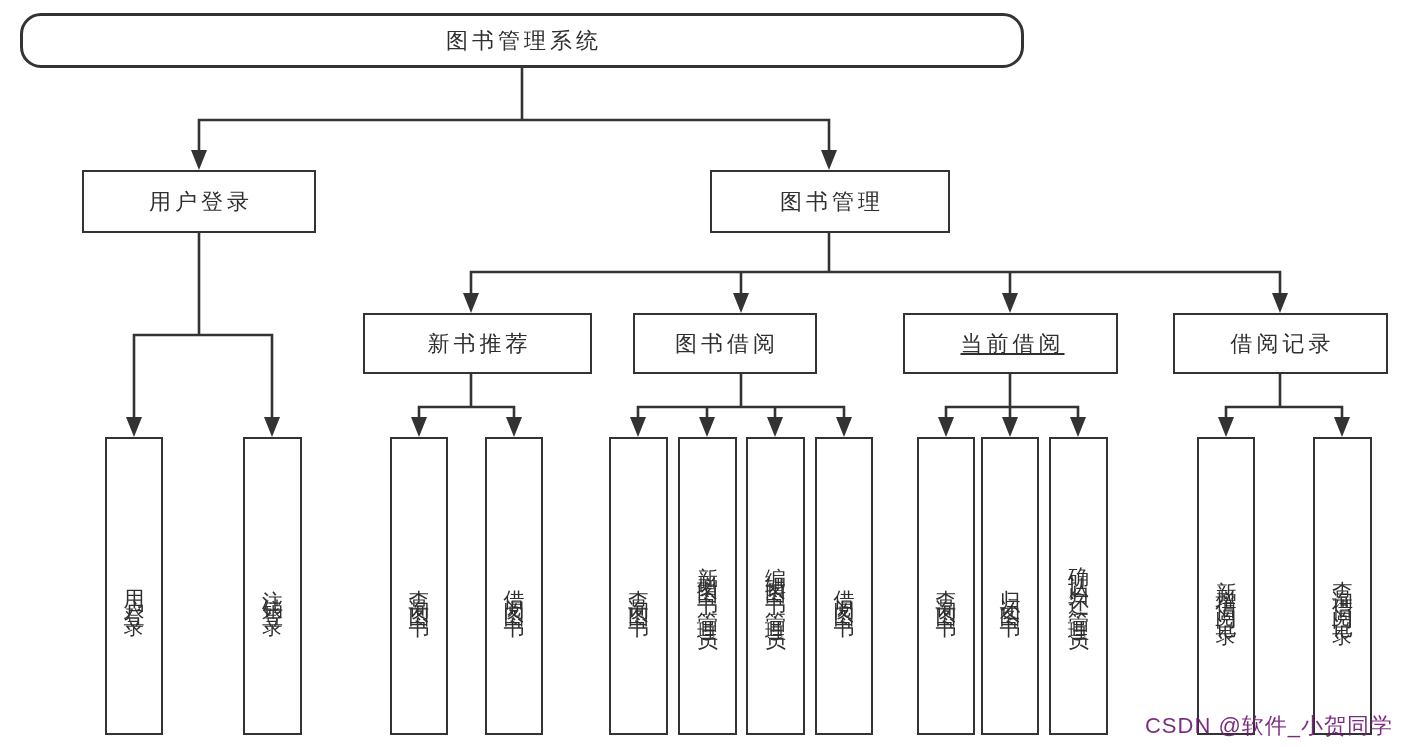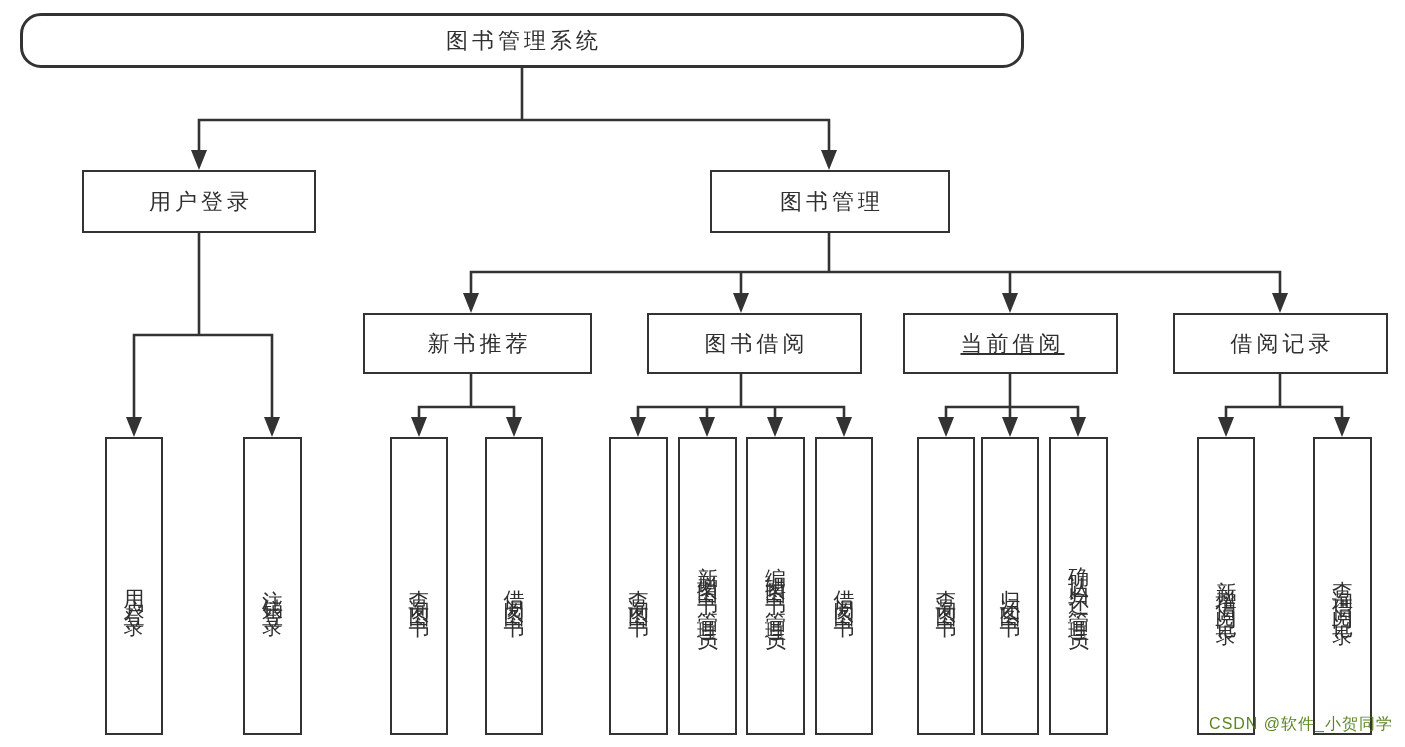--- a/index.html
+++ b/index.html
@@ -56,23 +56,23 @@
     writing-mode: vertical-rl;
     text-orientation: mixed;
     font-size: 21px;
     letter-spacing: 9px;
     margin-bottom: -9px;
     white-space: nowrap;
   }
   .watermark {
     position: absolute;
     right: 12px;
-    bottom: 12px;
-    font-size: 16px;
-    color: #4d7c0f;
+    bottom: 6px;
+    font-size: 22px;
+    color: #701a75;
     opacity: 0.92;
     letter-spacing: 1px;
     z-index: 3;
     pointer-events: none;
   }
 </style>
 </head>
 <body>
 
 <div class="stage">
@@ -127,21 +127,21 @@
   <div class="box" style="left:82px; top:170px; width:234px; height:63px;">
     <span class="h-lbl">用户登录</span>
   </div>
   <div class="box" style="left:710px; top:170px; width:240px; height:63px;">
     <span class="h-lbl">图书管理</span>
   </div>
 
   <div class="box" style="left:363px; top:313px; width:229px; height:61px;">
     <span class="h-lbl">新书推荐</span>
   </div>
-  <div class="box" style="left:647px; top:313px; width:215px; height:61px;">
+  <div class="box" style="left:633px; top:313px; width:184px; height:61px;">
     <span class="h-lbl">图书借阅</span>
   </div>
   <div class="box" style="left:903px; top:313px; width:215px; height:61px;text-decoration:underline;">
     <span class="h-lbl">当前借阅</span>
   </div>
   <div class="box" style="left:1173px; top:313px; width:215px; height:61px;">
     <span class="h-lbl">借阅记录</span>
   </div>
 
   <div class="box" style="left:105px; top:437px; width:58px; height:298px;">

